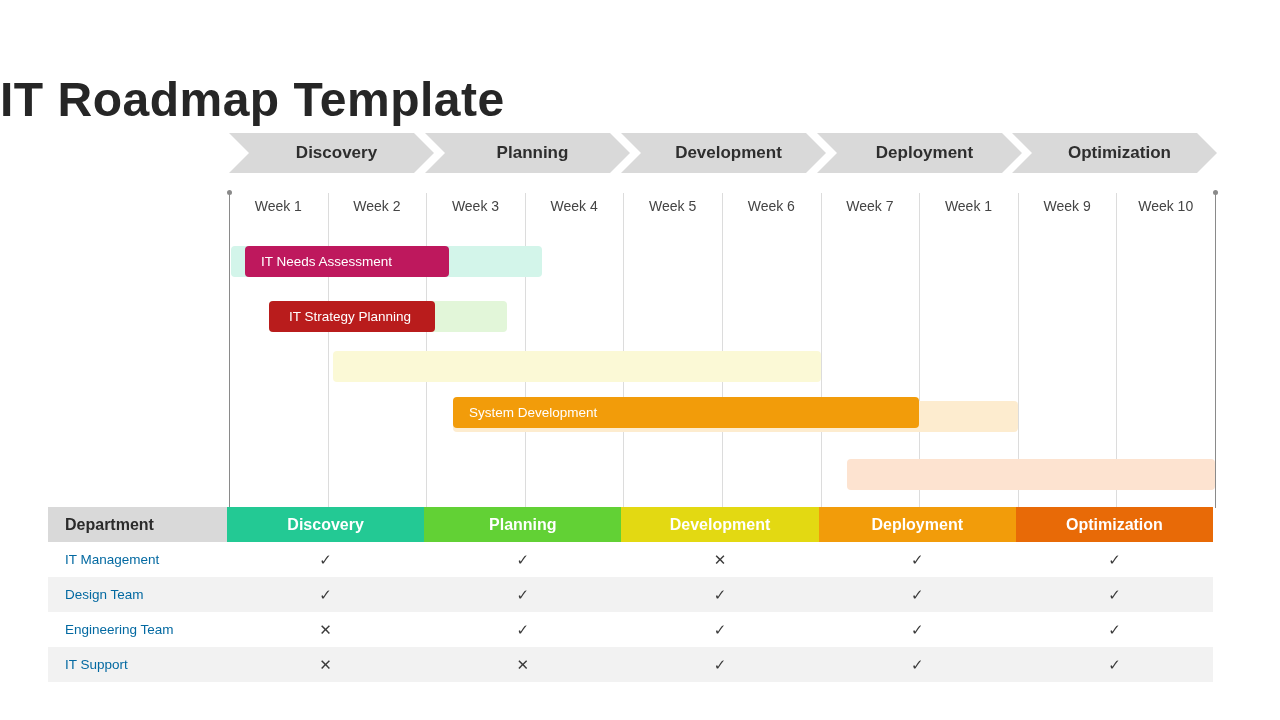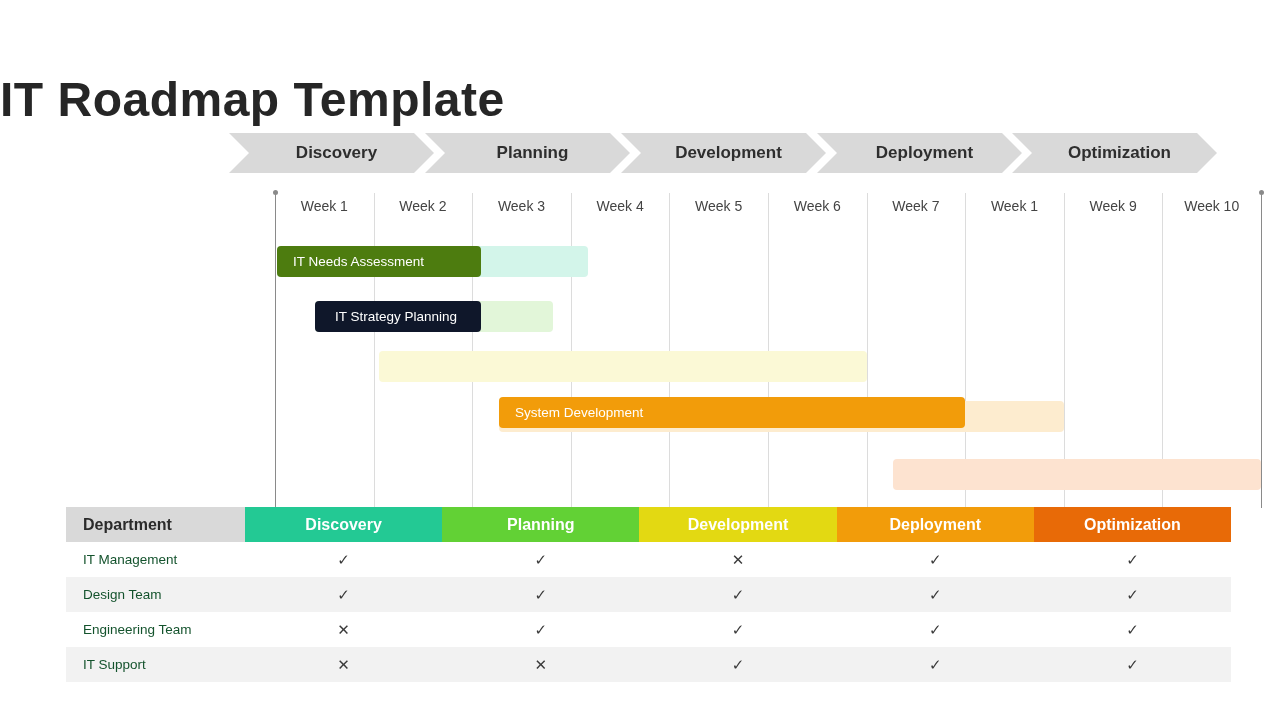--- a/index.html
+++ b/index.html
@@ -3,34 +3,34 @@
 <meta charset="utf-8">
 <style>
   html, body { margin:0; padding:0; }
   body { width:1280px; height:720px; background:#ffffff; position:relative; overflow:hidden; font-family:"Liberation Sans", sans-serif; color:#2b2b2b; }
   .title { position:absolute; top:52px; left:0; width:1280px; text-align:left; font-size:48px; font-weight:700; color:#262626; letter-spacing:0.5px;margin-top:20px; }
   .phase-row { position:absolute; top:133px; left:229px; height:40px; width:990px; }
   .phase { position:absolute; top:0; height:40px; width:205px; background:#d9d9d9;
     clip-path: polygon(0 0, 185px 0, 205px 50%, 185px 100%, 0 100%, 20px 50%);
     display:flex; align-items:center; justify-content:center; font-weight:700; font-size:17px; color:#2e2e2e; }
   .phase span { padding-left:10px; }
-  .gantt { position:absolute; left:229px; top:190px; width:877px; height:318px;margin-left:46px; }
+  .gantt { position:absolute; left:229px; top:190px; width:877px; height:318px; }
   .vline { position:absolute; top:3px; bottom:0; width:1px; background:#dcdcdc; }
   .axis { position:absolute; top:3px; bottom:0; width:1px; background:#8a8a8a; }
   .dot { position:absolute; top:0; width:5px; height:5px; border-radius:50%; background:#8a8a8a; }
   .week { position:absolute; top:8px; width:98.6px; text-align:center; font-size:14px; color:#444; }
   .bar-ghost { position:absolute; height:31px; border-radius:4px; }
   .bar { position:absolute; height:31px; border-radius:4px; color:#fff; font-size:13.5px; display:flex; align-items:center; padding-left:16px; box-sizing:border-box; white-space:nowrap; }
-  .table { position:absolute; left:66px; top:507px; width:1165px; }
+  .table { position:absolute; left:48px; top:507px; width:1165px; }
   .thead { display:flex; height:35px; }
   .th-dept { width:179px; background:#d9d9d9; font-weight:700; font-size:16px; display:flex; align-items:center; padding-left:17px; box-sizing:border-box; color:#2b2b2b; }
   .th { flex:1; color:#fff; font-weight:700; font-size:16px; display:flex; align-items:center; justify-content:center; }
   .trow { display:flex; height:35px; }
   .trow.alt { background:#f2f2f2; }
-  .td-dept { width:179px; font-size:13.5px; display:flex; align-items:center; padding-left:17px; box-sizing:border-box; color:#14532d; }
+  .td-dept { width:179px; font-size:13.5px; display:flex; align-items:center; padding-left:17px; box-sizing:border-box; color:#0369a1; }
   .td { flex:1; display:flex; align-items:center; justify-content:center; font-size:15px; color:#3a3a3a; }
 </style>
 </head>
 <body>
 
 <div class="title">IT Roadmap Template</div>
 
 <div class="phase-row">
   <div class="phase" style="left:0">
       <span>Discovery</span>
@@ -70,24 +70,24 @@
   <div class="week" style="left:197.2px">Week 3</div>
   <div class="week" style="left:295.8px">Week 4</div>
   <div class="week" style="left:394.4px">Week 5</div>
   <div class="week" style="left:493px">Week 6</div>
   <div class="week" style="left:591.6px">Week 7</div>
   <div class="week" style="left:690.2px">Week 1</div>
   <div class="week" style="left:788.8px">Week 9</div>
   <div class="week" style="left:887.4px">Week 10</div>
 
   <div class="bar-ghost" style="left:2px; top:56px; width:311px; background:#d3f5ea"></div>
-  <div class="bar" style="left:2px; top:56px; width:204px; background:#4d7c0f">IT Needs Assessment</div>
+  <div class="bar" style="left:16px; top:56px; width:204px; background:#be185d">IT Needs Assessment</div>
 
   <div class="bar-ghost" style="left:40px; top:111px; width:238px; background:#e2f6d9"></div>
-  <div class="bar" style="left:40px; top:111px; width:166px; background:#0f172a; padding-left:20px">IT Strategy Planning</div>
+  <div class="bar" style="left:40px; top:111px; width:166px; background:#b91c1c; padding-left:20px">IT Strategy Planning</div>
 
   <div class="bar-ghost" style="left:104px; top:161px; width:488px; background:#fbf9d6"></div>
 
   <div class="bar-ghost" style="left:224px; top:211px; width:565px; background:#fdeccf"></div>
   <div class="bar" style="left:224px; top:207px; width:466px; background:#f29c0a">System Development</div>
 
   <div class="bar-ghost" style="left:618px; top:269px; width:368px; background:#fde3d0"></div>
 </div>
 
 <div class="table">

